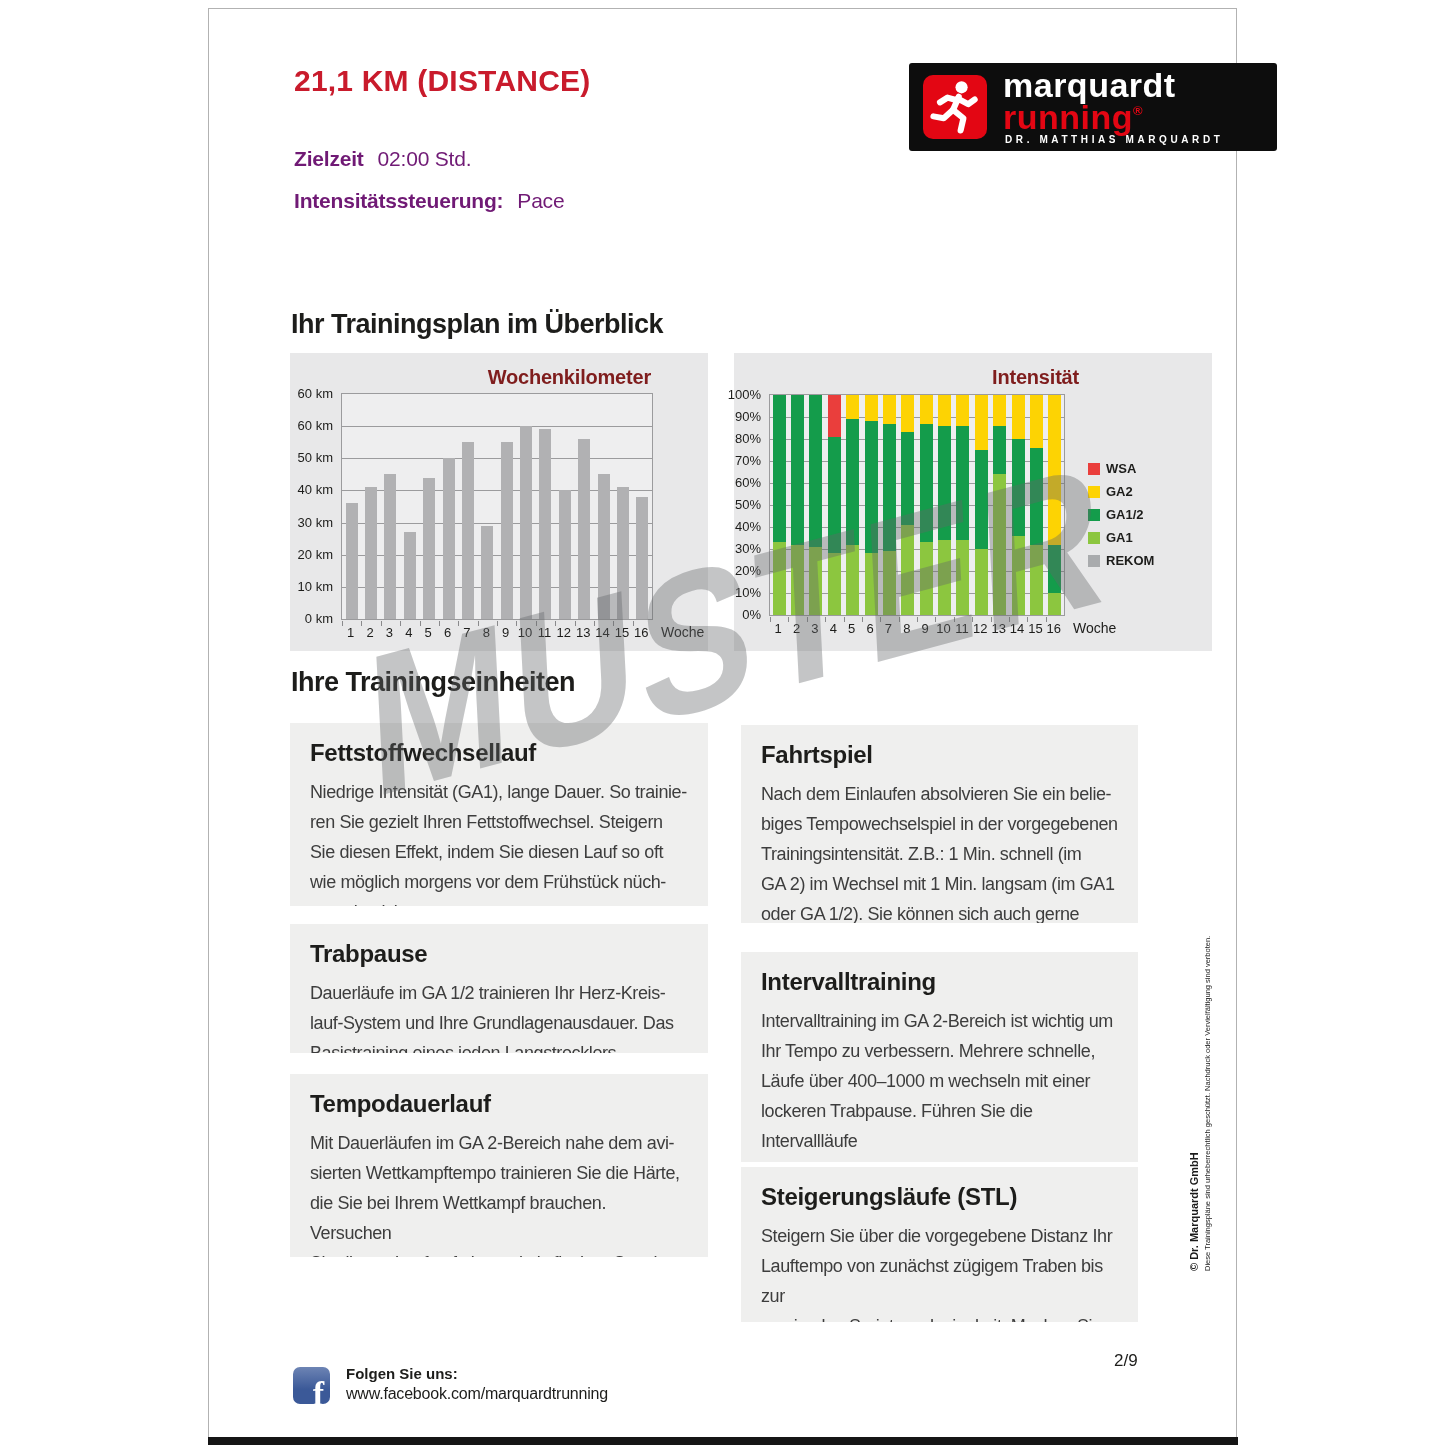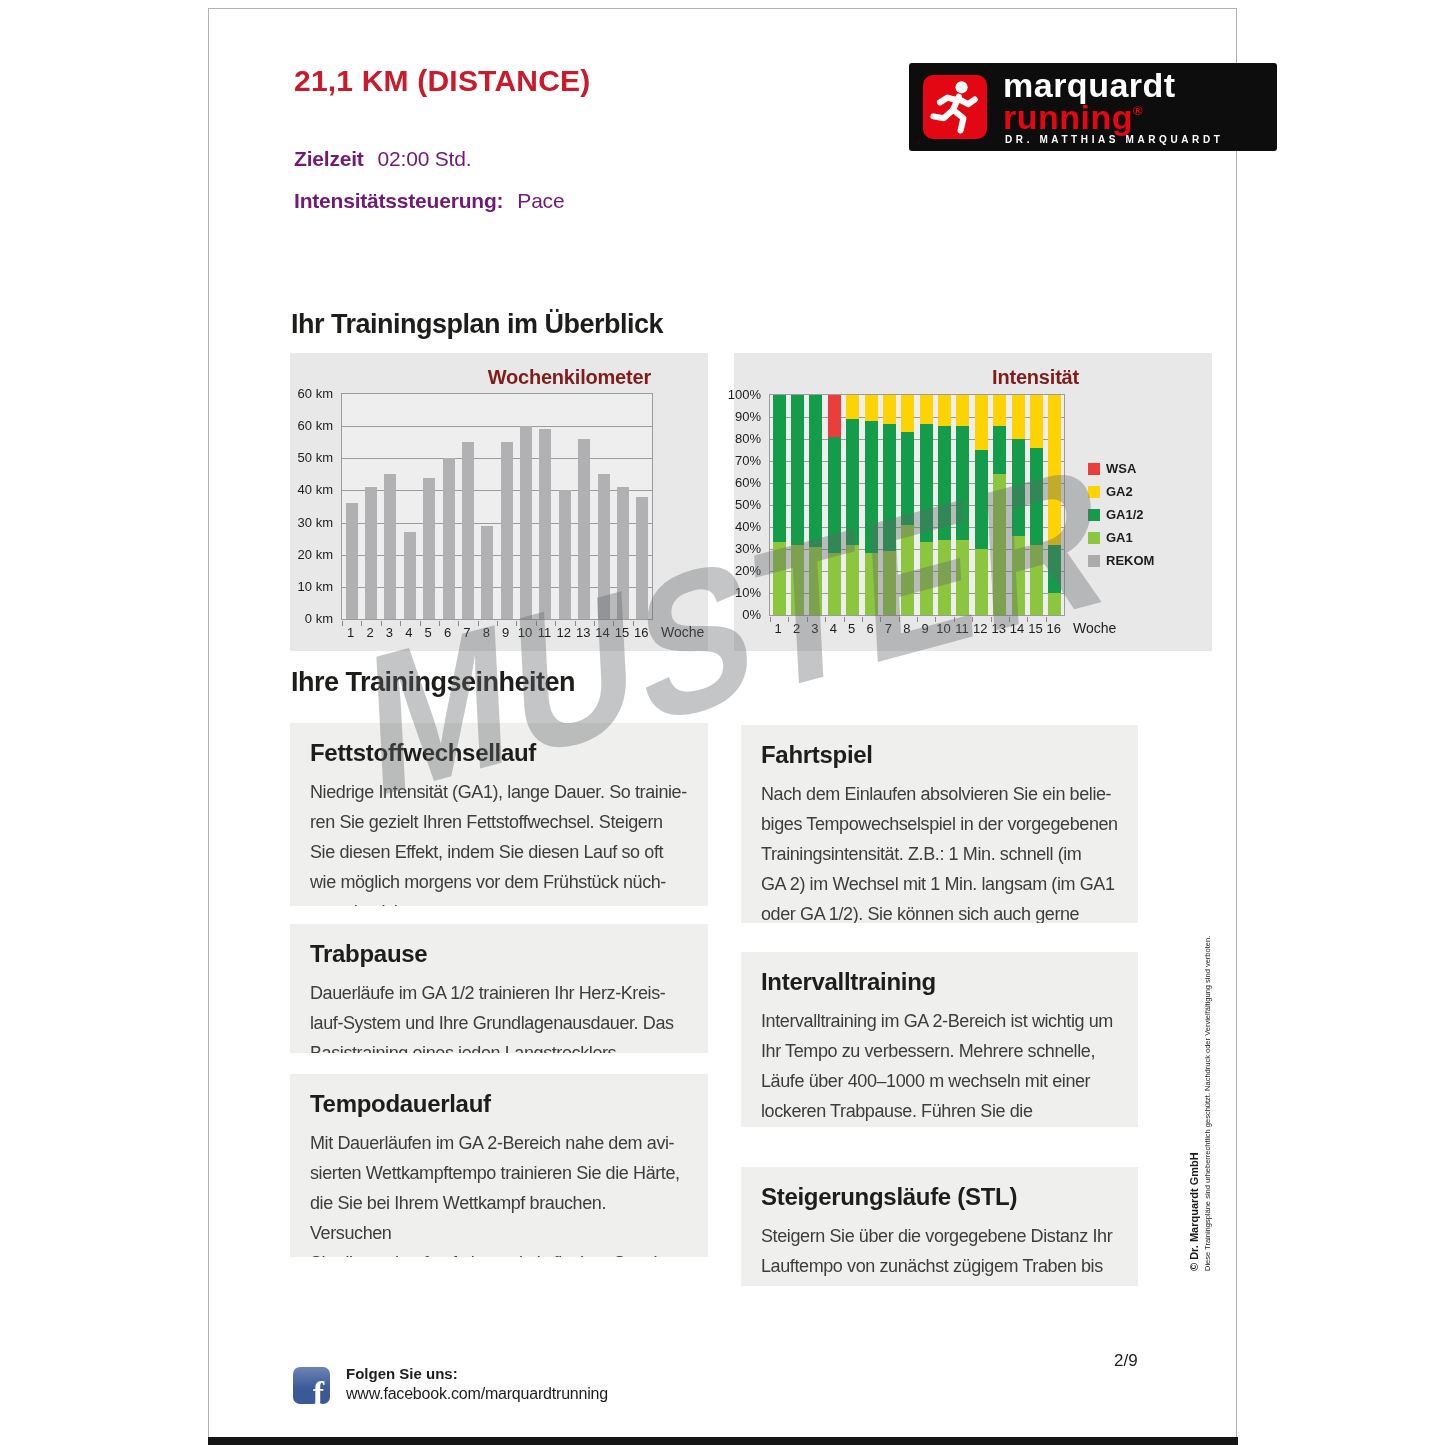--- a/index.html
+++ b/index.html
@@ -54,22 +54,22 @@
 
   
   .card{position:absolute;background:#efefee;padding:16px 20px 12px 20px;box-sizing:border-box;overflow:hidden;}
   .card h3{margin:0;font-size:24px;letter-spacing:-0.3px;color:#1d1d1b;font-weight:bold;}
   .card p{margin:10px 0 0 0;font-size:18px;line-height:30px;color:#3d3d3d;letter-spacing:-0.4px;
     white-space:pre-line;}
   .c-l1{left:81px;top:714px;width:418px;height:183px;}
   .c-l2{left:81px;top:915px;width:418px;height:129px;}
   .c-l3{left:81px;top:1065px;width:418px;height:183px;}
   .c-r1{left:532px;top:716px;width:397px;height:198px;}
-  .c-r2{left:532px;top:943px;width:397px;height:175px;}
-  .c-r3{left:532px;top:1158px;width:397px;height:119px;}
+  .c-r2{left:532px;top:943px;width:397px;height:210px;}
+  .c-r3{left:532px;top:1158px;width:397px;height:155px;}
 
   
   .watermark{position:absolute;left:128px;top:520px;width:800px;text-align:center;
     font-size:175px;font-weight:bold;letter-spacing:4px;color:rgba(100,102,106,0.38);
     transform:rotate(-15deg) skewX(-12deg) scaleY(1.12);transform-origin:50% 50%;
     pointer-events:none;z-index:60;white-space:nowrap;}
 
   
   .fb-icon{position:absolute;left:84px;top:1358px;width:37px;height:37px;border-radius:7px;
     background:linear-gradient(#6d84b4,#3b5998 60%);overflow:hidden;}

